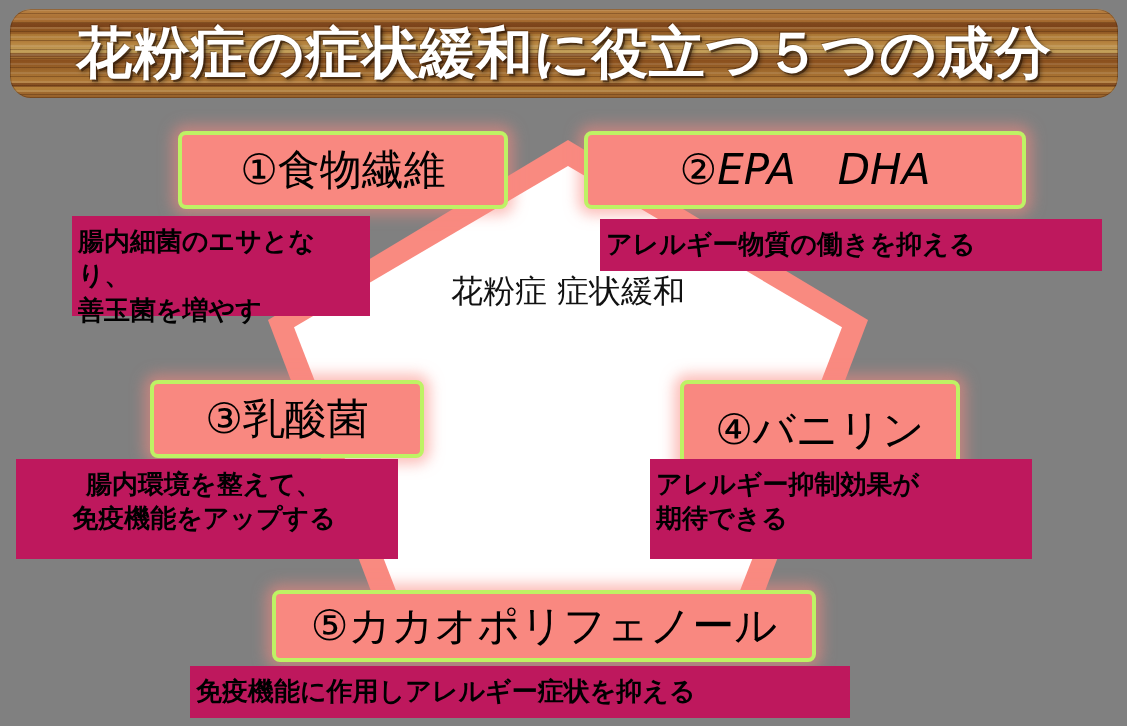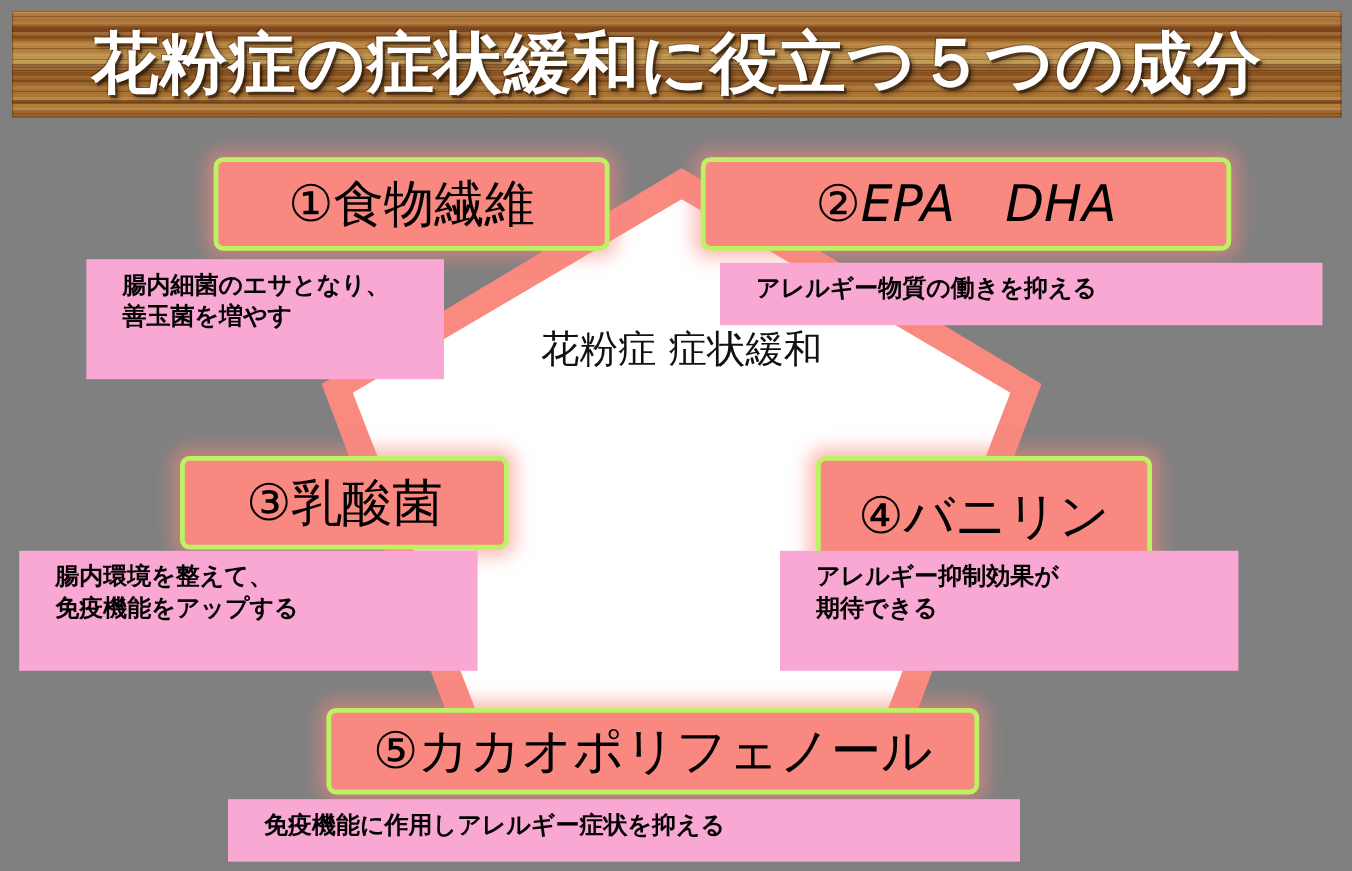--- a/index.html
+++ b/index.html
@@ -58,20 +58,21 @@
         #b98243 0%,
         #a4692f 14%,
         #8d5420 24%,
         #b6833f 38%,
         #c3a05a 48%,
         #8a4f1d 58%,
         #a06a2d 70%,
         #b07a38 82%,
         #96602a 100%);
     box-shadow: inset 0 0 0 1px rgba(60,30,10,0.35);
+    border-radius: 21px;
   }
   .banner-title {
     position: absolute;
     left: 0;
     top: 0;
     width: 100%;
     height: 100%;
     display: flex;
     align-items: center;
     justify-content: center;
@@ -143,32 +144,32 @@
   }
   .node-1 { left: 178px;  top: 131px; width: 330px; height: 78px; }
   .node-2 { left: 584px;  top: 131px; width: 442px; height: 78px; font-style: italic; }
   .node-3 { left: 150px;  top: 380px; width: 274px; height: 78px; }
   .node-4 { left: 680px;  top: 380px; width: 280px; height: 99px; }
   .node-5 { left: 272px;  top: 590px; width: 544px; height: 72px; }
 
   
   .desc {
     position: absolute;
-    background: #f9a8d4;
+    background: #be185d;
     color: #000000;
-    font-size: 20px;
+    font-size: 26px;
     font-weight: bold;
     line-height: 1.32;
-    padding: 8px 12px 10px 30px;
+    padding: 8px 12px 10px 6px;
     box-sizing: border-box;
     white-space: pre-line;
   }
   .desc-1 { left: 72px;  top: 216px; width: 298px; height: 100px; }
   .desc-2 { left: 600px; top: 219px; width: 502px; height: 52px; }
-  .desc-3 { left: 16px;  top: 459px; width: 382px; height: 100px; }
+  .desc-3 { left: 16px;  top: 459px; width: 382px; height: 100px; text-align: center; }
   .desc-4 { left: 650px; top: 459px; width: 382px; height: 100px; }
   .desc-5 { left: 190px; top: 666px; width: 660px; height: 52px; }
 </style>
 </head>
 <body>
 
 <div class="stage">
 
   <div class="banner">
     <div class="banner-title">花粉症の症状緩和に役立つ５つの成分</div>

